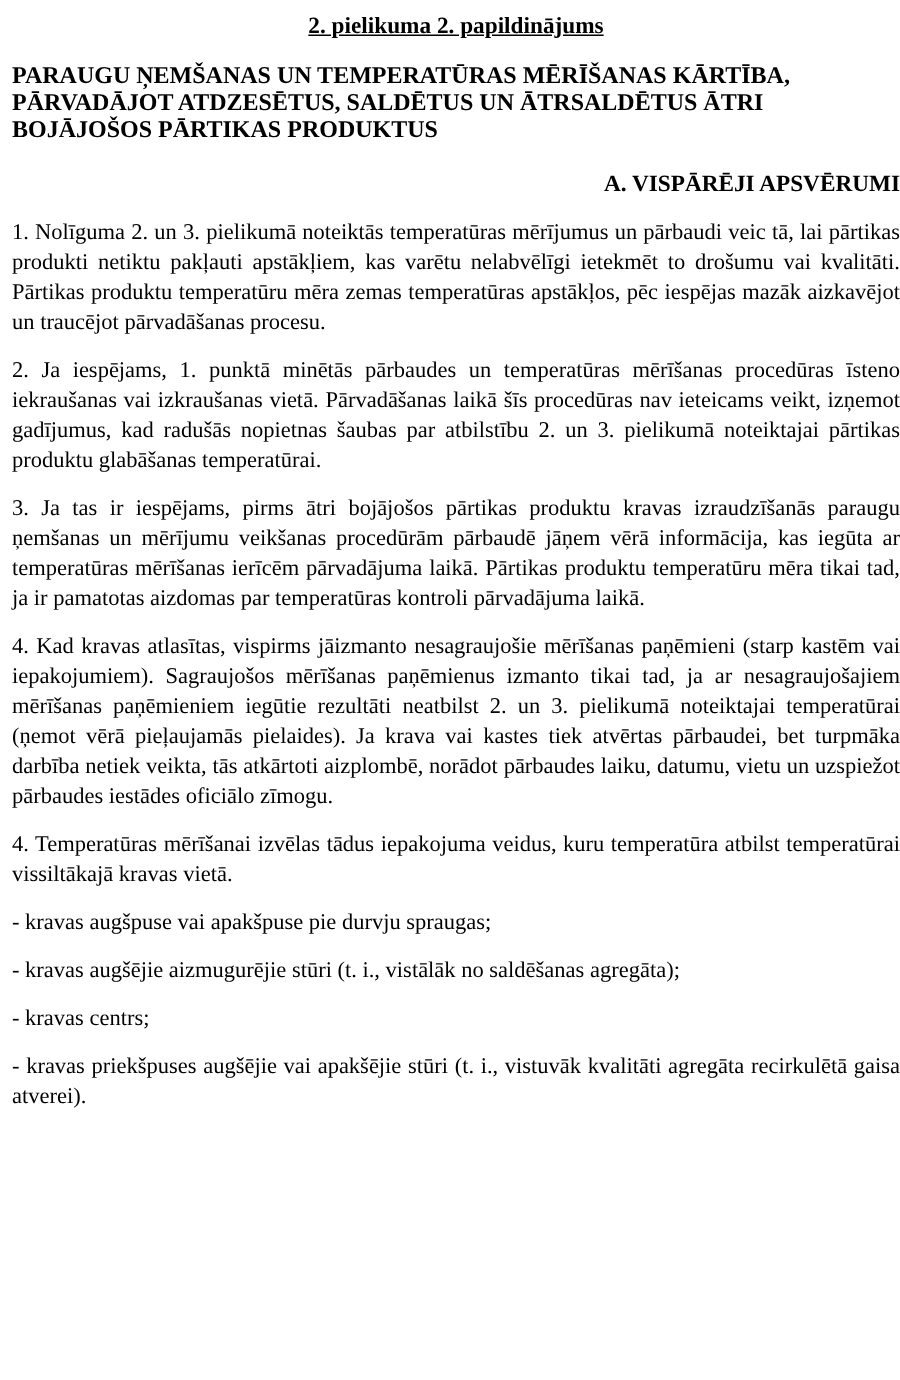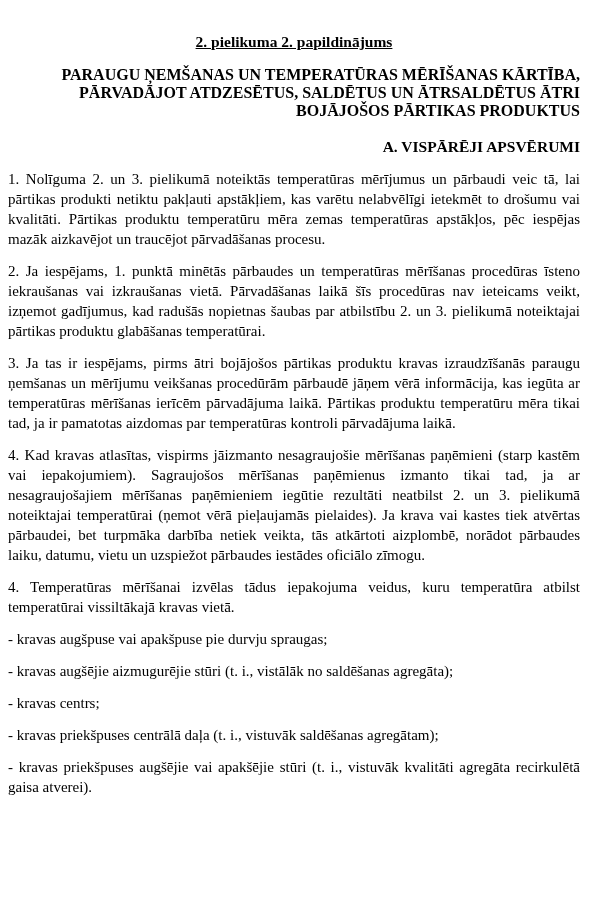--- a/index.html
+++ b/index.html
@@ -13,35 +13,34 @@
     color: #000000;
     font-family: "Liberation Serif", "DejaVu Serif", serif;
     font-size: 15px;
     line-height: 20px;
     box-sizing: border-box;
     overflow: hidden;
   }
   .page {
     width: 600px;
     height: 692px;
-    padding: 8px 20px 0 8px;
+    padding: 8px 0 0 8px;
     box-sizing: border-box;
     background: #ffffff;
-    margin-top: 24px;
   }
   .appendix-title {
     text-align: center;
     font-weight: bold;
     text-decoration: underline;
     font-size: 15.5px;
     line-height: 20px;
     margin: 0 0 14px 0;
   }
   .doc-title {
-    text-align: right;
+    text-align: left;
     font-weight: bold;
     font-size: 16px;
     line-height: 18px;
     margin: 0 0 17px 0;
   }
   .section-heading {
     font-weight: bold;
     font-size: 15.5px;
     line-height: 20px;
     margin: 0 0 12px 0;
@@ -79,17 +78,16 @@
   <p class="para">4. Temperatūras mērīšanai izvēlas tādus iepakojuma veidus, kuru temperatūra atbilst temperatūrai vissiltākajā kravas vietā.</p>
 
 
 
   <p class="list-item">- kravas augšpuse vai apakšpuse pie durvju spraugas;</p>
 
   <p class="list-item">- kravas augšējie aizmugurējie stūri (t. i., vistālāk no saldēšanas agregāta);</p>
 
   <p class="list-item">- kravas centrs;</p>
 
-  <p class="list-item">- kravas priekšpuses centrālā daļa (t. i., vistuvāk saldēšanas agregātam);</p>
 
   <p class="list-item">- kravas priekšpuses augšējie vai apakšējie stūri (t. i., vistuvāk kvalitāti agregāta recirkulētā gaisa atverei).</p>
 
 </div>
 
 </body></html>

